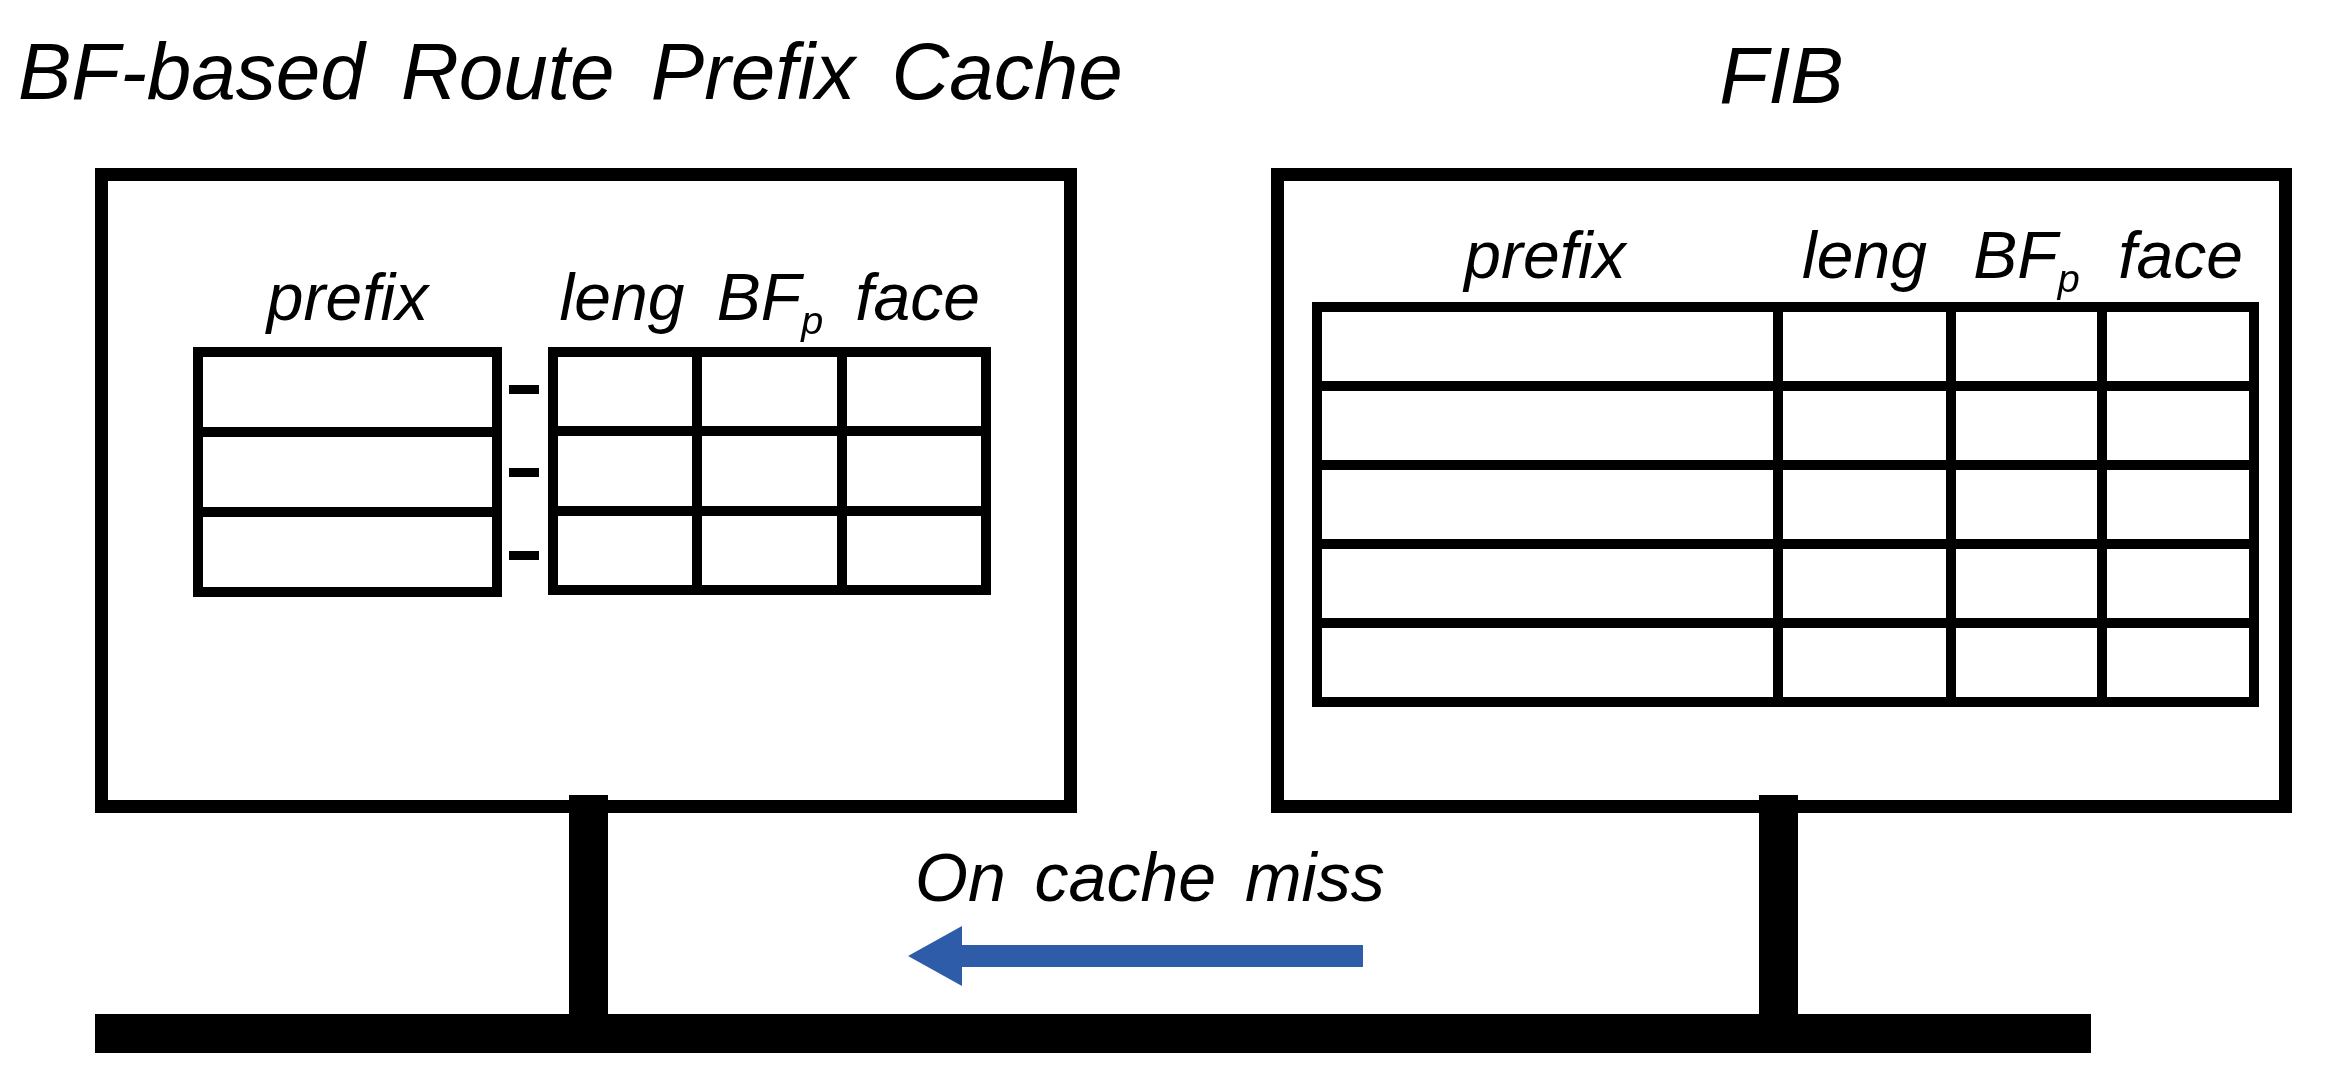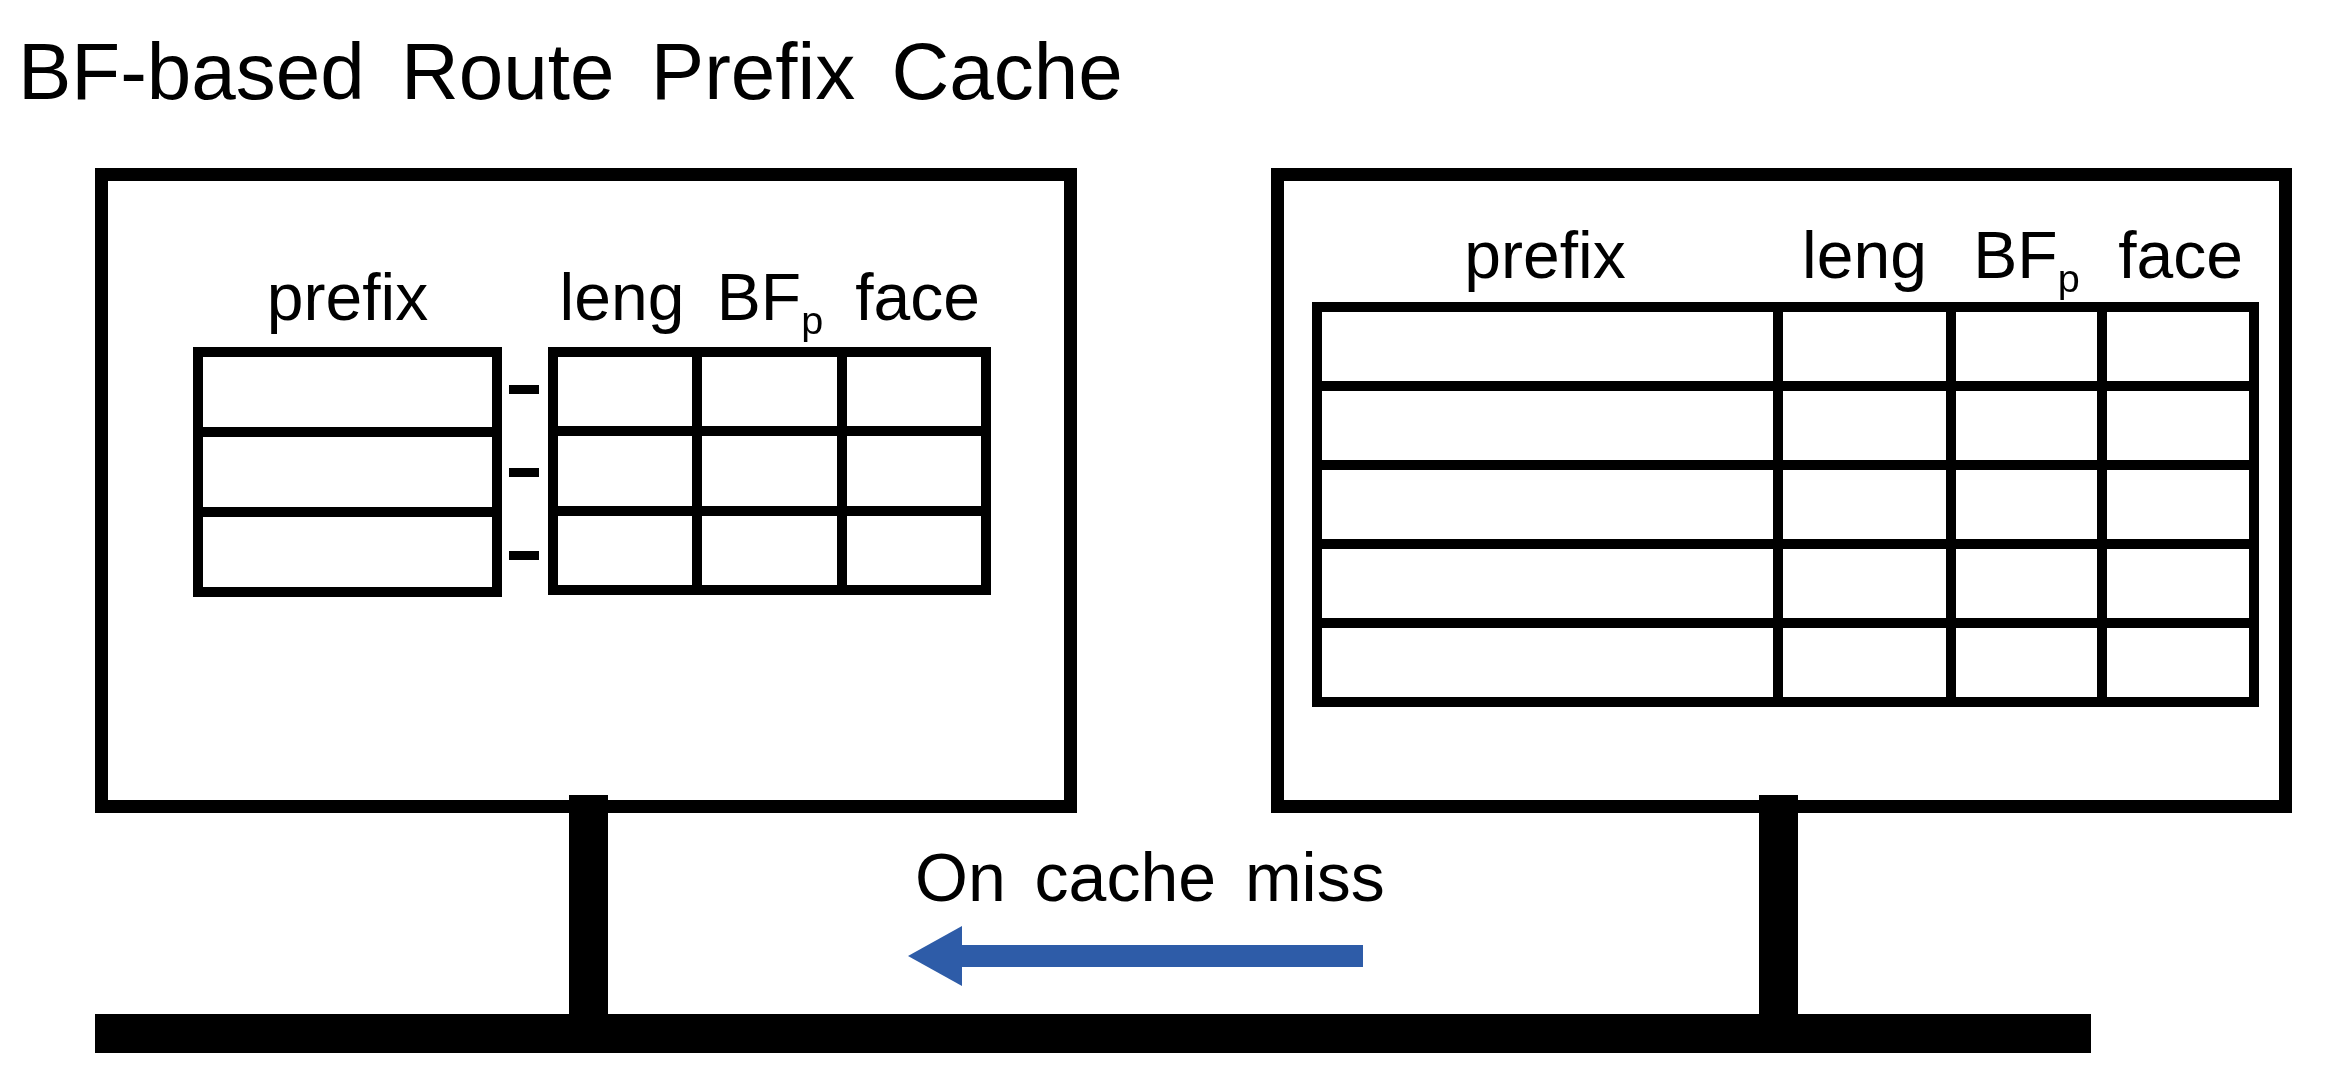--- a/index.html
+++ b/index.html
@@ -3,20 +3,21 @@
 <meta charset="utf-8">
 <style>
   html,body{margin:0;padding:0;background:#ffffff;}
   #canvas{
     position:relative;
     width:2346px;height:1091px;
     background:#ffffff;
     font-family:"Liberation Sans", sans-serif;
     color:#000000;
     overflow:hidden;
+    font-style:italic;
   }
   .abs{position:absolute;}
 
   
   .title{
     font-size:80px;
     line-height:1.1;
     color:#000;
     white-space:nowrap;
   }
@@ -106,20 +107,21 @@
     position:absolute;left:54px;top:19px;
     width:401px;height:22px;background:#2E5CA8;
   }
 </style>
 </head>
 <body>
 
 <div id="canvas">
 
   <div id="cache-title" class="abs title">BF-based Route Prefix Cache</div>
+  <div id="fib-title" class="abs title">FIB</div>
 
   <div id="cache-box" class="abs device-box"></div>
 
   <div id="cache-prefix-header" class="abs col-header">prefix</div>
   <div id="cache-h-leng" class="abs col-header"><span>leng</span><sub></sub></div>
   <div id="cache-h-bfp" class="abs col-header"><span>BF</span><sub>p</sub></div>
   <div id="cache-h-face" class="abs col-header"><span>face</span><sub></sub></div>
 
   <div id="cache-prefix-table" class="abs grid-table">
     <div class="cell"></div>

